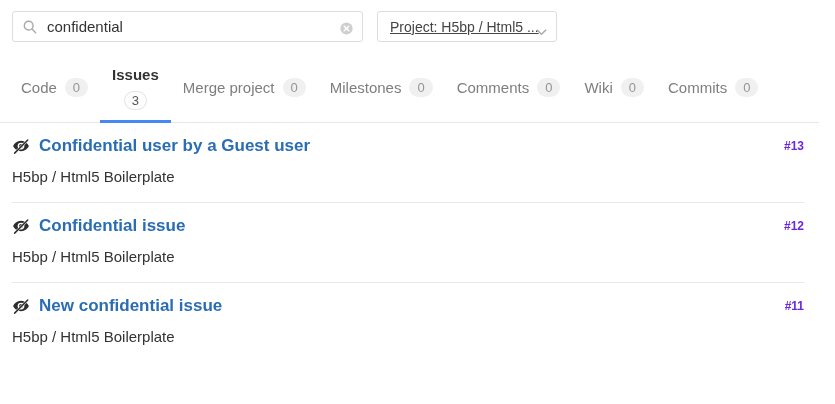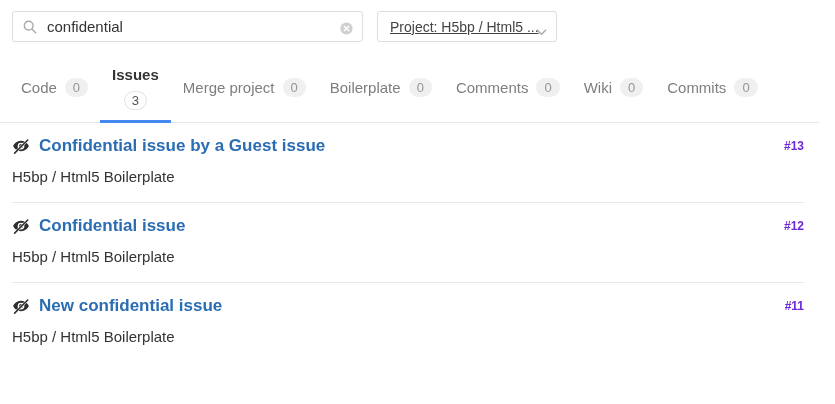--- a/index.html
+++ b/index.html
@@ -115,21 +115,21 @@
     </a>
     <a class="tab active">
       <span>Issues</span>
       <span class="badge">3</span>
     </a>
     <a class="tab">
       <span>Merge project</span>
       <span class="badge">0</span>
     </a>
     <a class="tab">
-      <span>Boilerplate</span>
+      <span>Milestones</span>
       <span class="badge">0</span>
     </a>
     <a class="tab">
       <span>Comments</span>
       <span class="badge">0</span>
     </a>
     <a class="tab">
       <span>Wiki</span>
       <span class="badge">0</span>
     </a>
@@ -145,21 +145,21 @@
     <article class="result">
       <div class="result-header">
         <span class="eye-wrap">
           <svg width="18" height="18" viewBox="0 0 24 24">
               <path d="M12 5C6.5 5 2.6 9.3 1.5 12 2.6 14.7 6.5 19 12 19s9.4-4.3 10.5-7C21.4 9.3 17.5 5 12 5zm0 11.5A4.5 4.5 0 1 1 12 7.5a4.5 4.5 0 0 1 0 9z" fill="#2e2e2e"></path>
               <circle cx="12" cy="12" r="2.6" fill="#2e2e2e"></circle>
               <line x1="4.5" y1="20.5" x2="20.5" y2="4.5" stroke="#fff" stroke-width="3"></line>
               <line x1="3.5" y1="21.5" x2="21" y2="4" stroke="#2e2e2e" stroke-width="2" stroke-linecap="round"></line>
             </svg>
         </span>
-        <a class="result-title">Confidential issue by a Guest issue</a>
+        <a class="result-title">Confidential user by a Guest user</a>
         <span class="result-iid">#13</span>
       </div>
       <div class="result-project">H5bp / Html5 Boilerplate</div>
     </article>
 
     <article class="result">
       <div class="result-header">
         <span class="eye-wrap">
           <svg width="18" height="18" viewBox="0 0 24 24">
               <path d="M12 5C6.5 5 2.6 9.3 1.5 12 2.6 14.7 6.5 19 12 19s9.4-4.3 10.5-7C21.4 9.3 17.5 5 12 5zm0 11.5A4.5 4.5 0 1 1 12 7.5a4.5 4.5 0 0 1 0 9z" fill="#2e2e2e"></path>

